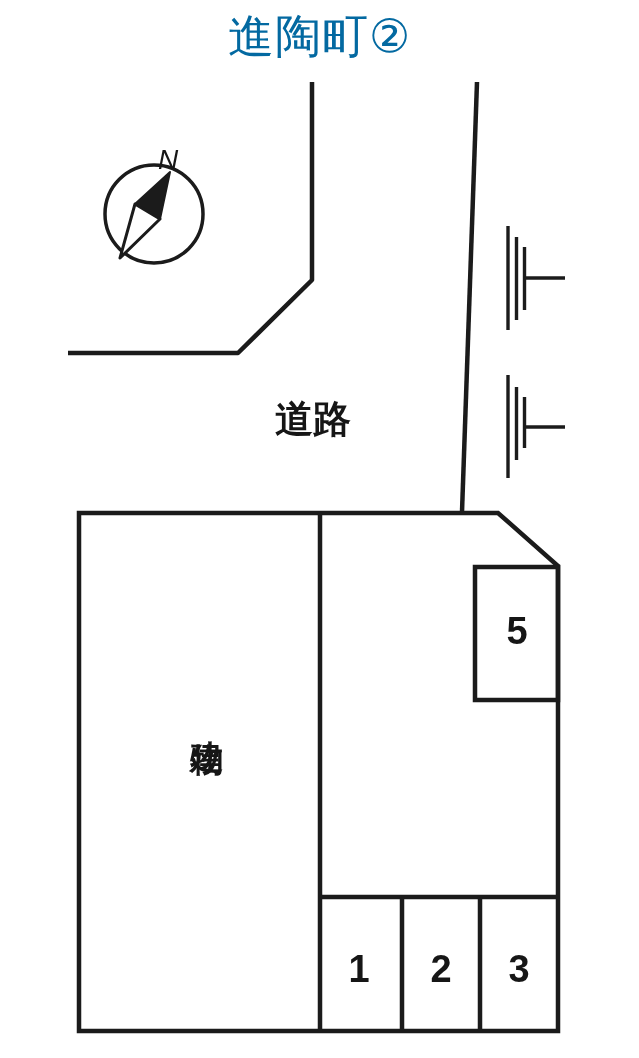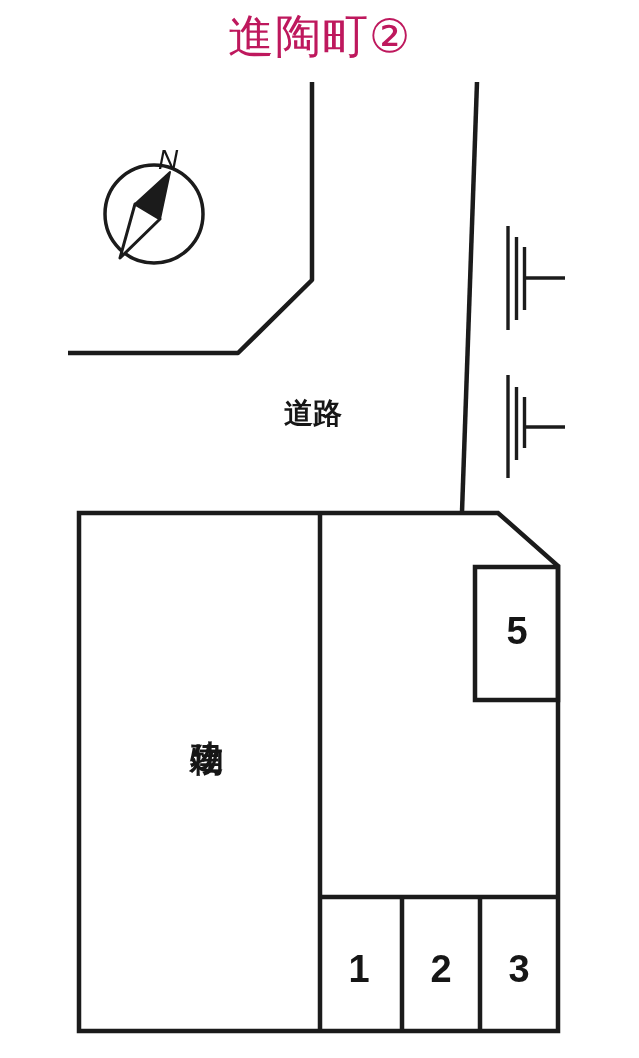--- a/index.html
+++ b/index.html
@@ -10,31 +10,31 @@
     font-family:"Liberation Sans","DejaVu Sans",sans-serif;
     color:#1b1b1b;
     overflow:hidden;
   }
   .linework{position:absolute;left:0;top:0;width:639px;height:1058px;}
   .map-title{
     position:absolute;left:0;top:10px;width:639px;
     text-align:center;
     font-size:46px;line-height:52px;font-weight:500;
     letter-spacing:1px;
-    color:#be185d;
+    color:#0369a1;
   }
   .compass-n{
     position:absolute;left:158px;top:144px;
     font-size:28px;font-style:italic;font-weight:500;
     color:#161616;
   }
   .road-label{
     position:absolute;left:261px;top:394px;width:104px;
     text-align:center;
-    font-size:29px;font-weight:bold;
+    font-size:38px;font-weight:bold;
     color:#161616;
   }
   .building-label{
     position:absolute;left:184px;top:714px;
     writing-mode:vertical-rl;text-orientation:upright;
     font-size:33px;font-weight:bold;
     letter-spacing:4px;
     color:#161616;
   }
   .space-num{

